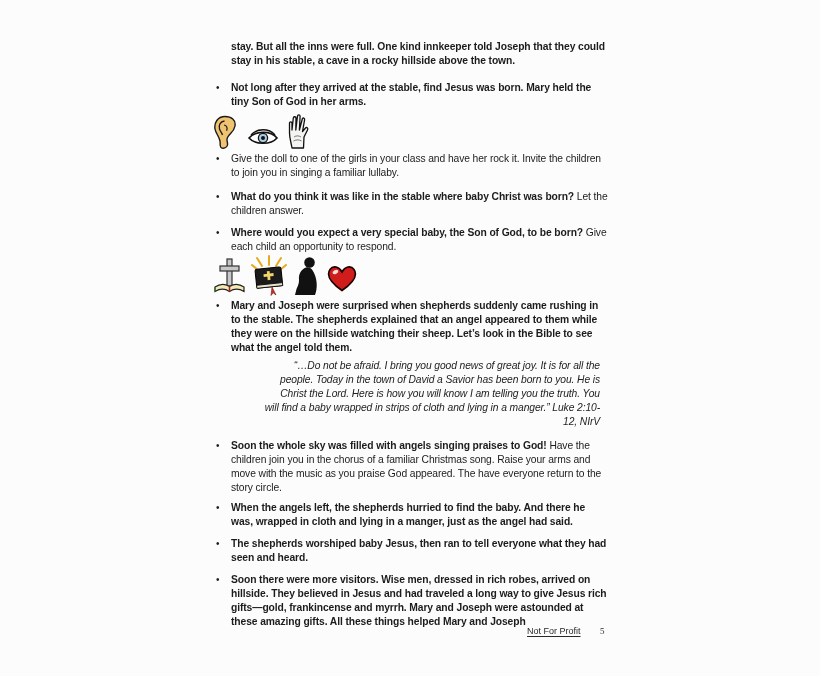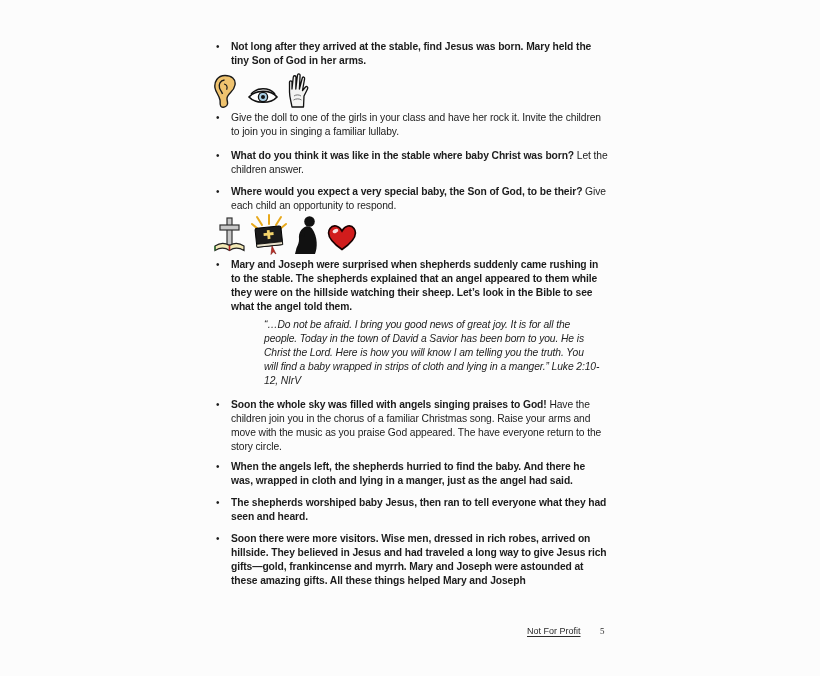--- a/index.html
+++ b/index.html
@@ -15,21 +15,21 @@
     position:absolute;left:216px;top:40px;width:392px;
     font-size:10.3px;line-height:14px;letter-spacing:-0.1px;
   }
   .para{margin:0 0 13px 15px;width:377px;}
   .bullet{display:flex;margin:0 0 13px 0;}
   .bullet .dot{width:15px;flex:none;font-size:10px;}
   .bullet .txt{width:377px;}
   .bold{font-weight:bold;}
   .quote{
     font-style:italic;
-    margin:0 0 10px 48px;width:336px;color:#222;
+    margin:0 0 10px 48px;width:336px;color:#222;text-align:right;
   }
   .icons{display:flex;align-items:flex-end;}
   .icons-row1{gap:6px;margin:0 0 3px -4px;height:38px;}
   .icons-row2{gap:4px;margin:0 0 3px -3px;height:40px;}
   .icon{display:block;}
   .mb2{margin-bottom:2px;}
   .mb4{margin-bottom:4px;}
   .mb6{margin-bottom:6px;}
   .mb8{margin-bottom:8px;}
   .mb10{margin-bottom:10px;}
@@ -41,20 +41,21 @@
   .footer-page{
     position:absolute;left:600px;top:626px;
     font-family:"Liberation Serif",serif;font-size:9px;color:#2a2a2a;
   }
 </style>
 </head>
 <body>
 
 <div class="doc">
 
+  <p class="para bold">stay. But all the inns were full. One kind innkeeper told Joseph that they could stay in his stable, a cave in a rocky hillside above the town.</p>
 
   <div class="bullet mb2">
     <span class="dot">•</span>
     <span class="txt bold">Not long after they arrived at the stable, find Jesus was born. Mary held the tiny Son of God in her arms.</span>
   </div>
 
   <div class="icons icons-row1">
     <svg class="icon" width="29" height="34" viewBox="0 0 29 34">
       <path d="M13,1.5 C5.5,1.5 2,8 3,14 C3.8,18.5 7,21 8,26 C8.5,29 7.5,31 9,32.5 C11,34 15,33 15.5,30 C16,27 14,25.5 15.5,22.5 C17.5,18.5 22,17 23,11 C24,5 19.5,1.5 13,1.5 Z" fill="#efc36f" stroke="#1a1a1a" stroke-width="1.4"></path>
       <path d="M12.5,6 C8,6.5 6.5,10.5 7.5,14 C8.2,16.4 10,17.5 10.5,20" fill="none" stroke="#1a1a1a" stroke-width="1.3"></path>
@@ -77,21 +78,21 @@
     <span class="txt">Give the doll to one of the girls in your class and have her rock it. Invite the children to join you in singing a familiar lullaby.</span>
   </div>
 
   <div class="bullet mb8">
     <span class="dot">•</span>
     <span class="txt"><span class="bold">What do you think it was like in the stable where baby Christ was born?</span><span> Let the children answer.</span></span>
   </div>
 
   <div class="bullet mb2">
     <span class="dot">•</span>
-    <span class="txt"><span class="bold">Where would you expect a very special baby, the Son of God, to be their?</span><span> Give each child an opportunity to respond.</span></span>
+    <span class="txt"><span class="bold">Where would you expect a very special baby, the Son of God, to be born?</span><span> Give each child an opportunity to respond.</span></span>
   </div>
 
   <div class="icons icons-row2">
     <svg class="icon" width="34" height="38" viewBox="0 0 34 38">
       <rect x="14" y="1" width="5" height="27" fill="#c7c7c7" stroke="#333" stroke-width="1.2"></rect>
       <rect x="7" y="8" width="19" height="5" fill="#c7c7c7" stroke="#333" stroke-width="1.2"></rect>
       <path d="M2,29 C7,25.5 12,25.5 16.5,28.5 C21,25.5 26,25.5 31,29 L31,33.5 C26,30.5 21,30.5 16.5,33.5 C12,30.5 7,30.5 2,33.5 Z" fill="#f3e9b5" stroke="#222" stroke-width="1.2"></path>
       <path d="M16.5,28.5 L16.5,33.5" stroke="#b22222" stroke-width="1.6"></path>
       <path d="M2,33.5 L2,29" stroke="#3a7a3a" stroke-width="1.4"></path>
     </svg>

